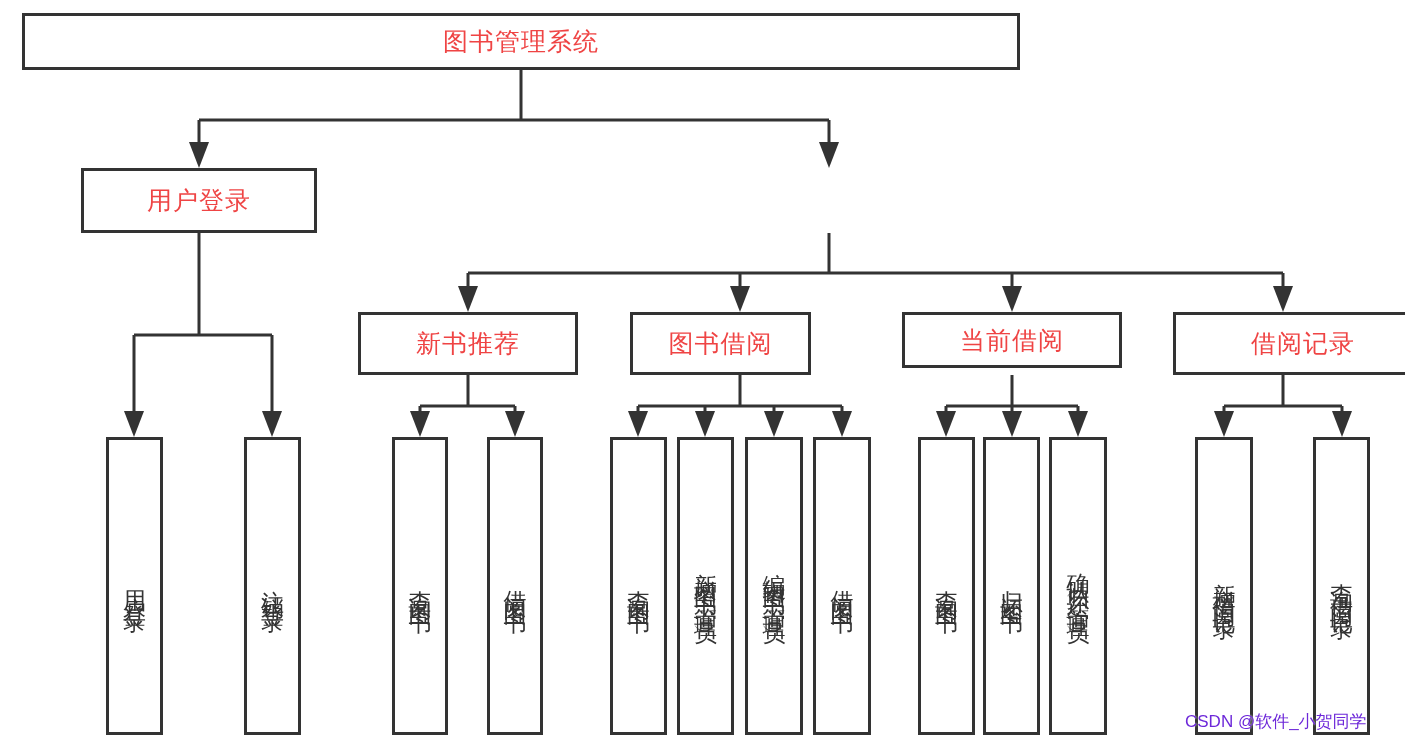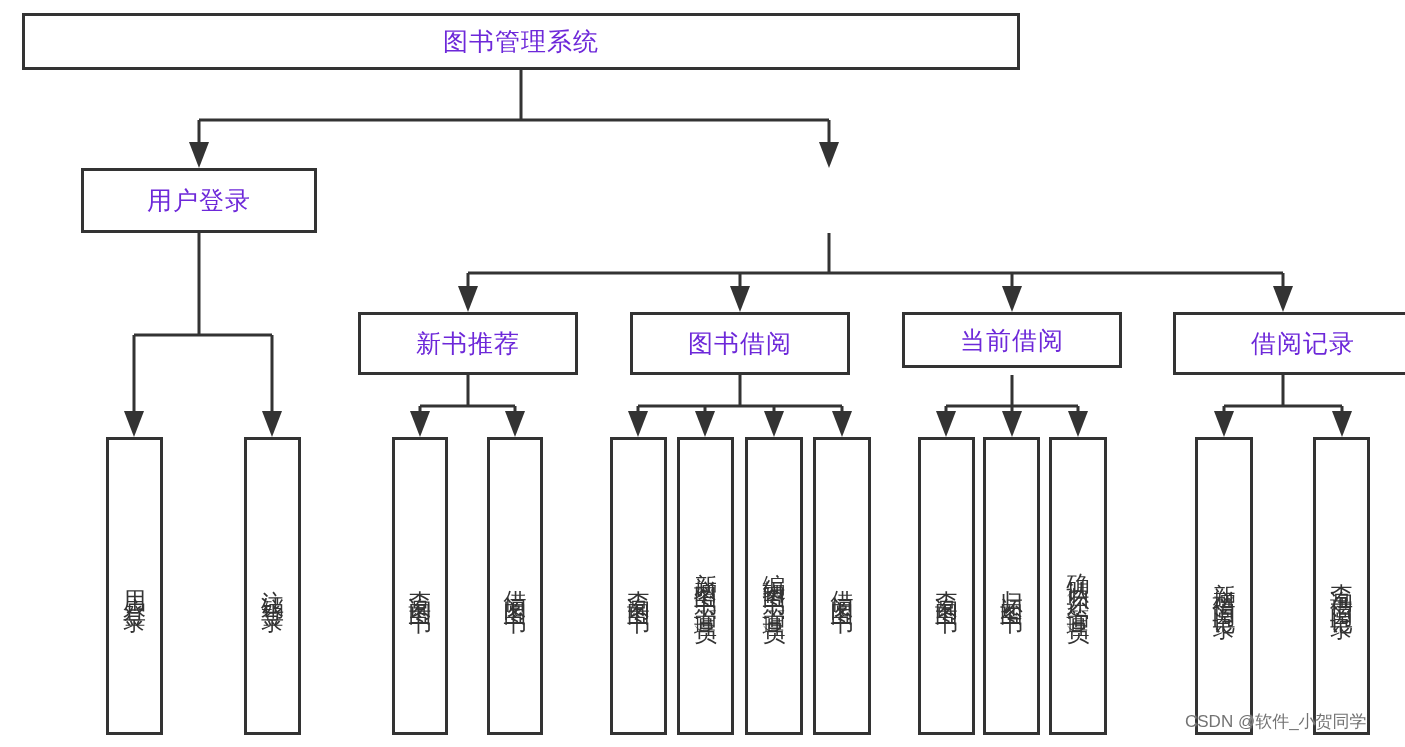--- a/index.html
+++ b/index.html
@@ -22,21 +22,21 @@
     pointer-events: none;
   }
   .hbox {
     position: absolute;
     box-sizing: border-box;
     border: 3px solid #333333;
     background: #ffffff;
     display: flex;
     align-items: center;
     justify-content: center;
-    color: #6d28d9;
+    color: #ef4444;
     font-size: 25px;
     letter-spacing: 1px;
     z-index: 2;
   }
   .vbox {
     position: absolute;
     box-sizing: border-box;
     border: 3px solid #333333;
     background: #ffffff;
     display: flex;
@@ -51,21 +51,21 @@
     text-orientation: upright;
     letter-spacing: 7px;
     line-height: 1;
     white-space: nowrap;
   }
   .watermark {
     position: absolute;
     left: 1185px;
     top: 710px;
     font-size: 17px;
-    color: #737373;
+    color: #6d28d9;
     white-space: nowrap;
     z-index: 3;
     text-shadow: 0 0 2px #ffffff;
   }
 </style>
 </head>
 <body>
 
 <div class="canvas">
 
@@ -120,21 +120,21 @@
     <span>图书管理系统</span>
   </div>
 
   <div class="hbox" style="left:81px; top:168px; width:236px; height:65px;">
     <span>用户登录</span>
   </div>
 
   <div class="hbox" style="left:358px; top:312px; width:220px; height:63px;">
     <span>新书推荐</span>
   </div>
-  <div class="hbox" style="left:630px; top:312px; width:220px; height:63px;">
+  <div class="hbox" style="left:630px; top:312px; width:181px; height:63px;">
     <span>图书借阅</span>
   </div>
   <div class="hbox" style="left:902px; top:312px; width:220px; height:56px;">
     <span>当前借阅</span>
   </div>
   <div class="hbox" style="left:1173px; top:312px; width:260px; height:63px;">
     <span>借阅记录</span>
   </div>
 
   <div class="vbox" style="left:106px; top:437px; width:57px; height:298px;">

